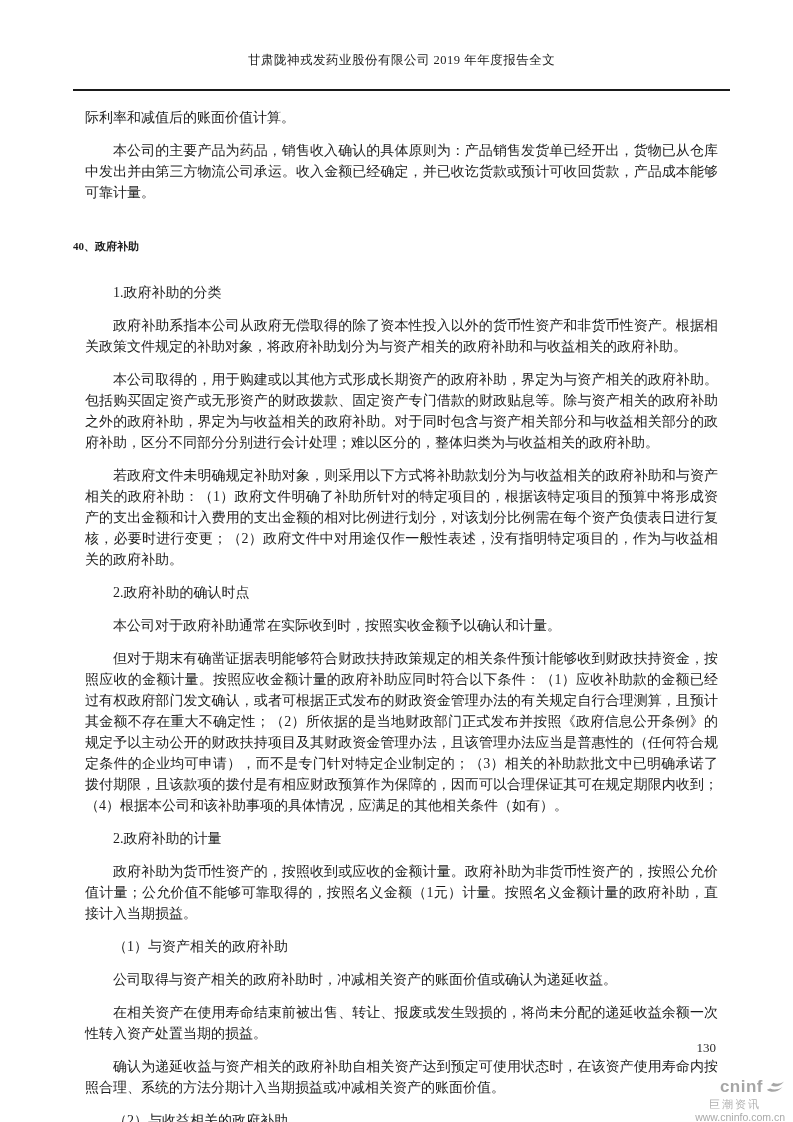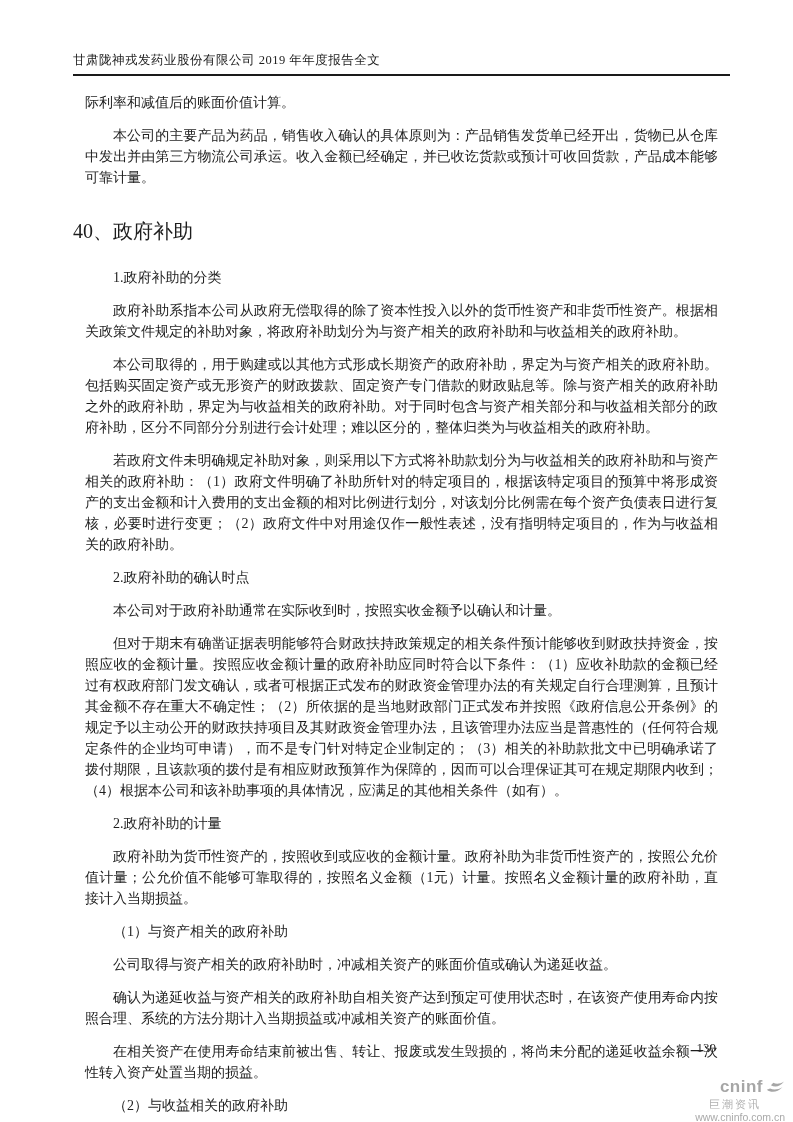--- a/index.html
+++ b/index.html
@@ -17,45 +17,45 @@
     height: 1122px;
     margin: 0 auto;
     background: #ffffff;
     overflow: hidden;
   }
   .content {
     padding: 0 63px 0 73px;
   }
   .page-header {
     padding-top: 52px;
-    padding-bottom: 5px;
+    padding-bottom: 20px;
     border-bottom: 2px solid #1a1a1a;
-    text-align: left;
+    text-align: center;
     font-size: 12.5px;
     letter-spacing: 0.5px;
     color: #1d1d1d;
     white-space: nowrap;
   }
   .doc-body {
     margin-top: 16px;
     font-size: 14px;
     line-height: 21px;
     text-align: justify;
   }
   .doc-body p {
     margin: 12px;
     text-indent: 2em;
   }
   .doc-body p.noindent {
     text-indent: 0;
   }
   .section-heading {
     margin: 32px 0 25px 0;
-    font-size: 20px;
-    font-weight: normal;
+    font-size: 11px;
+    font-weight: bold;
     text-indent: 0;
     line-height: 22px;
   }
   .page-number {
     position: absolute;
     top: 1040px;
     right: 77px;
     font-size: 13px;
     color: #2a2a2a;
   }
@@ -115,22 +115,22 @@
       <p>政府补助系指本公司从政府无偿取得的除了资本性投入以外的货币性资产和非货币性资产。根据相关政策文件规定的补助对象，将政府补助划分为与资产相关的政府补助和与收益相关的政府补助。</p>
       <p>本公司取得的，用于购建或以其他方式形成长期资产的政府补助，界定为与资产相关的政府补助。包括购买固定资产或无形资产的财政拨款、固定资产专门借款的财政贴息等。除与资产相关的政府补助之外的政府补助，界定为与收益相关的政府补助。对于同时包含与资产相关部分和与收益相关部分的政府补助，区分不同部分分别进行会计处理；难以区分的，整体归类为与收益相关的政府补助。</p>
       <p>若政府文件未明确规定补助对象，则采用以下方式将补助款划分为与收益相关的政府补助和与资产相关的政府补助：（1）政府文件明确了补助所针对的特定项目的，根据该特定项目的预算中将形成资产的支出金额和计入费用的支出金额的相对比例进行划分，对该划分比例需在每个资产负债表日进行复核，必要时进行变更；（2）政府文件中对用途仅作一般性表述，没有指明特定项目的，作为与收益相关的政府补助。</p>
       <p>2.政府补助的确认时点</p>
       <p>本公司对于政府补助通常在实际收到时，按照实收金额予以确认和计量。</p>
       <p>但对于期末有确凿证据表明能够符合财政扶持政策规定的相关条件预计能够收到财政扶持资金，按照应收的金额计量。按照应收金额计量的政府补助应同时符合以下条件：（1）应收补助款的金额已经过有权政府部门发文确认，或者可根据正式发布的财政资金管理办法的有关规定自行合理测算，且预计其金额不存在重大不确定性；（2）所依据的是当地财政部门正式发布并按照《政府信息公开条例》的规定予以主动公开的财政扶持项目及其财政资金管理办法，且该管理办法应当是普惠性的（任何符合规定条件的企业均可申请），而不是专门针对特定企业制定的；（3）相关的补助款批文中已明确承诺了拨付期限，且该款项的拨付是有相应财政预算作为保障的，因而可以合理保证其可在规定期限内收到；（4）根据本公司和该补助事项的具体情况，应满足的其他相关条件（如有）。</p>
       <p>2.政府补助的计量</p>
       <p>政府补助为货币性资产的，按照收到或应收的金额计量。政府补助为非货币性资产的，按照公允价值计量；公允价值不能够可靠取得的，按照名义金额（1元）计量。按照名义金额计量的政府补助，直接计入当期损益。</p>
       <p>（1）与资产相关的政府补助</p>
       <p>公司取得与资产相关的政府补助时，冲减相关资产的账面价值或确认为递延收益。</p>
+      <p>在相关资产在使用寿命结束前被出售、转让、报废或发生毁损的，将尚未分配的递延收益余额一次性转入资产处置当期的损益。</p>
       <p>确认为递延收益与资产相关的政府补助自相关资产达到预定可使用状态时，在该资产使用寿命内按照合理、系统的方法分期计入当期损益或冲减相关资产的账面价值。</p>
-      <p>在相关资产在使用寿命结束前被出售、转让、报废或发生毁损的，将尚未分配的递延收益余额一次性转入资产处置当期的损益。</p>
       <p>（2）与收益相关的政府补助</p>
       <p>与收益相关的政府补助，用于补偿以后期间的相关成本费用或损失的，确认为递延收益，并在确认相</p>
     </main>
   </div>
 
   <div class="page-number">130</div>
 
   <div class="cninfo-logo">
     <div class="logo-top">
       <span class="logo-brand">cninf</span>

